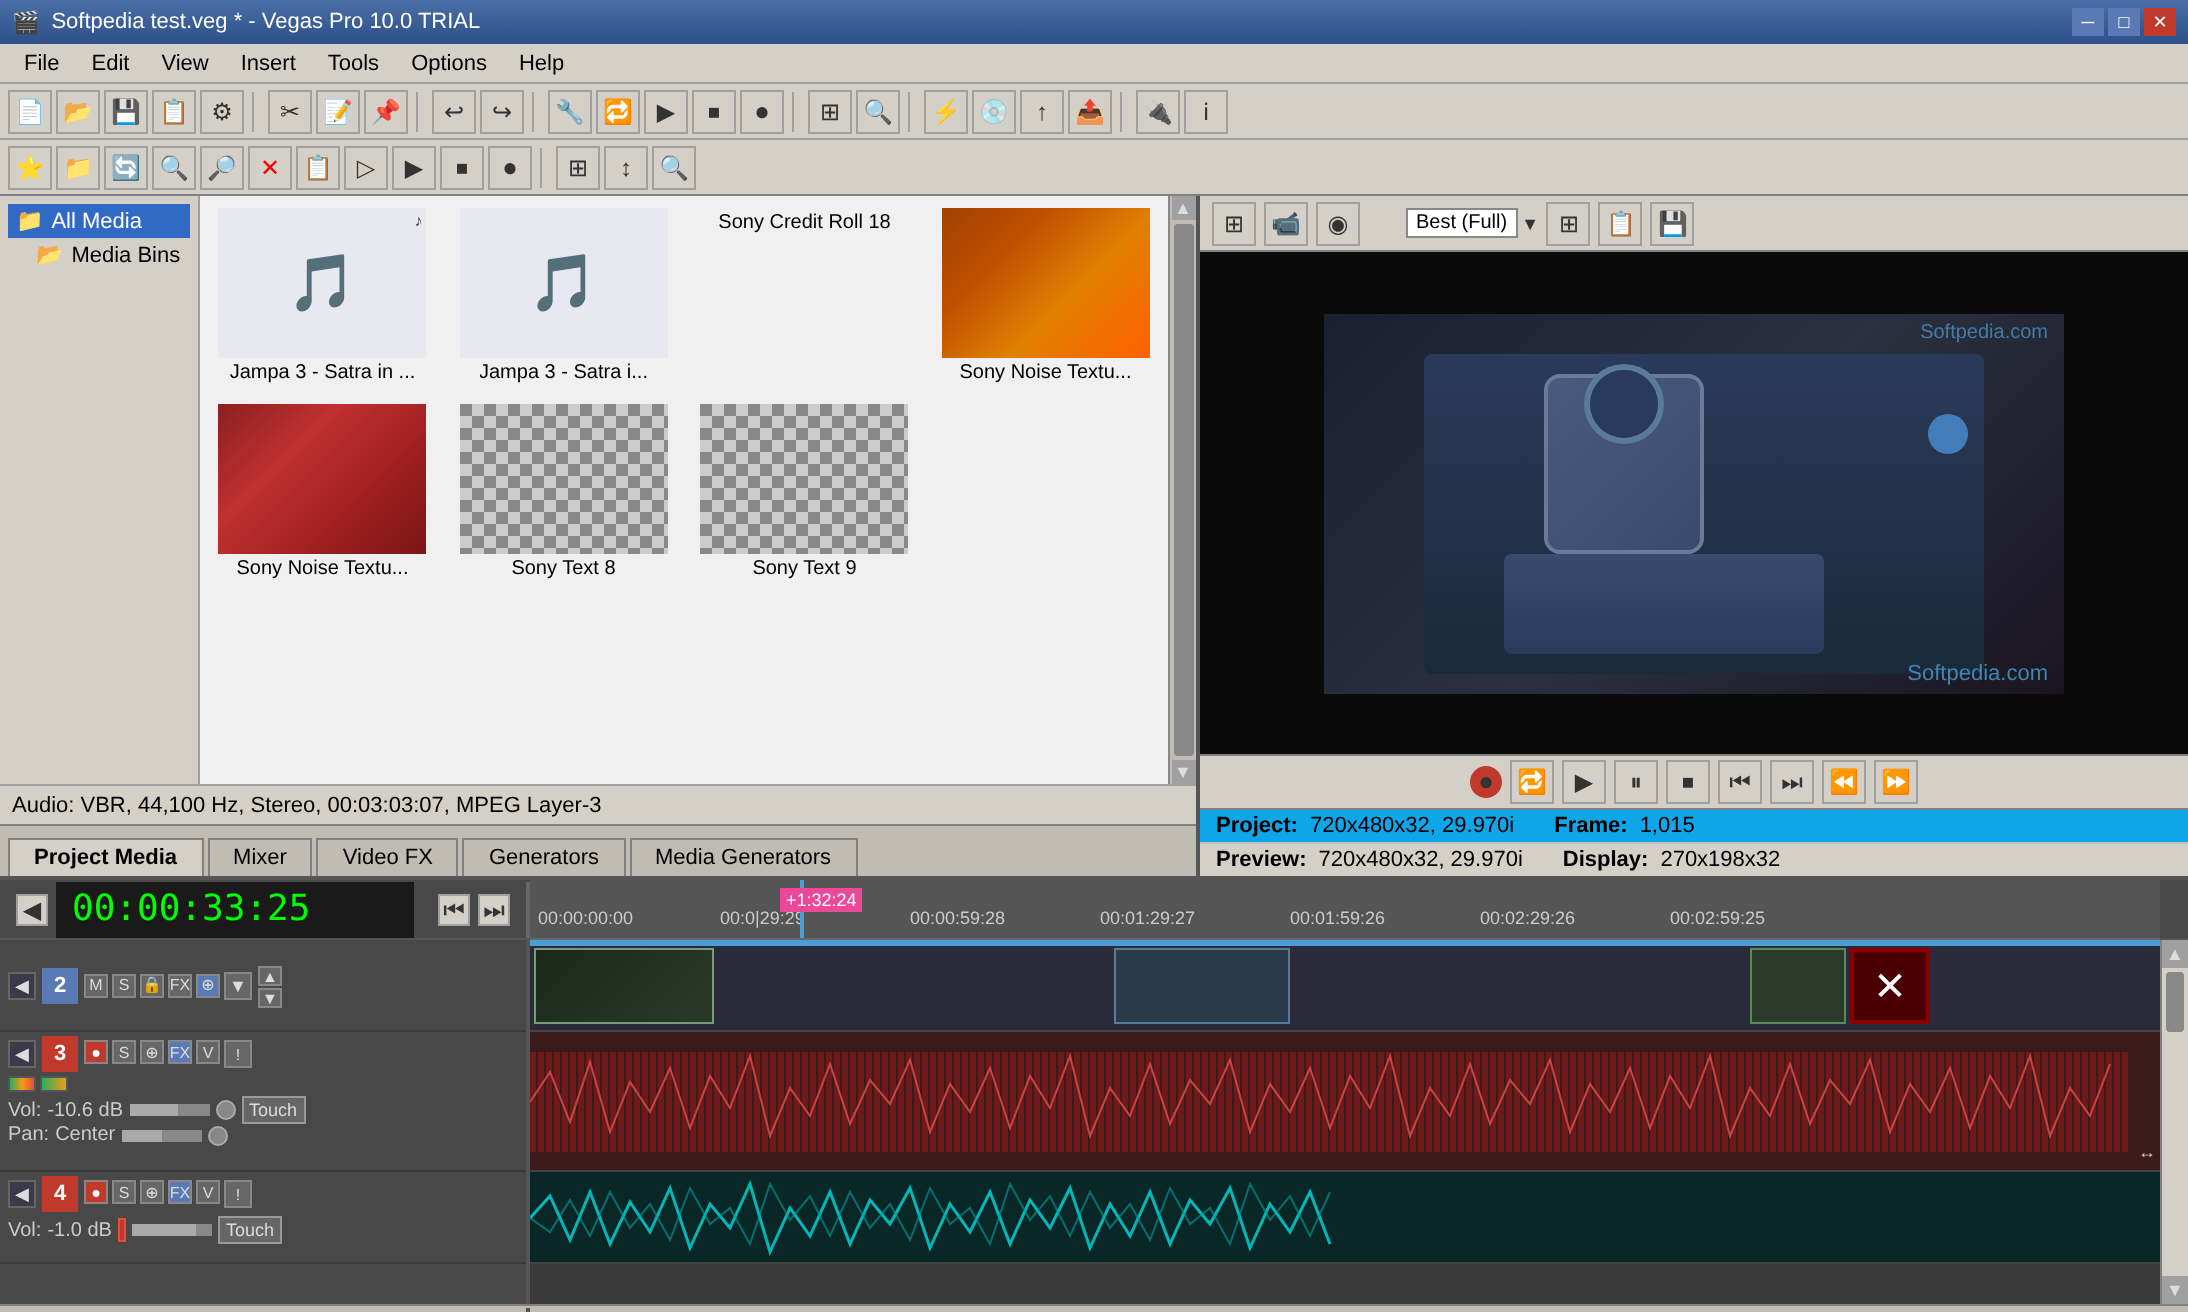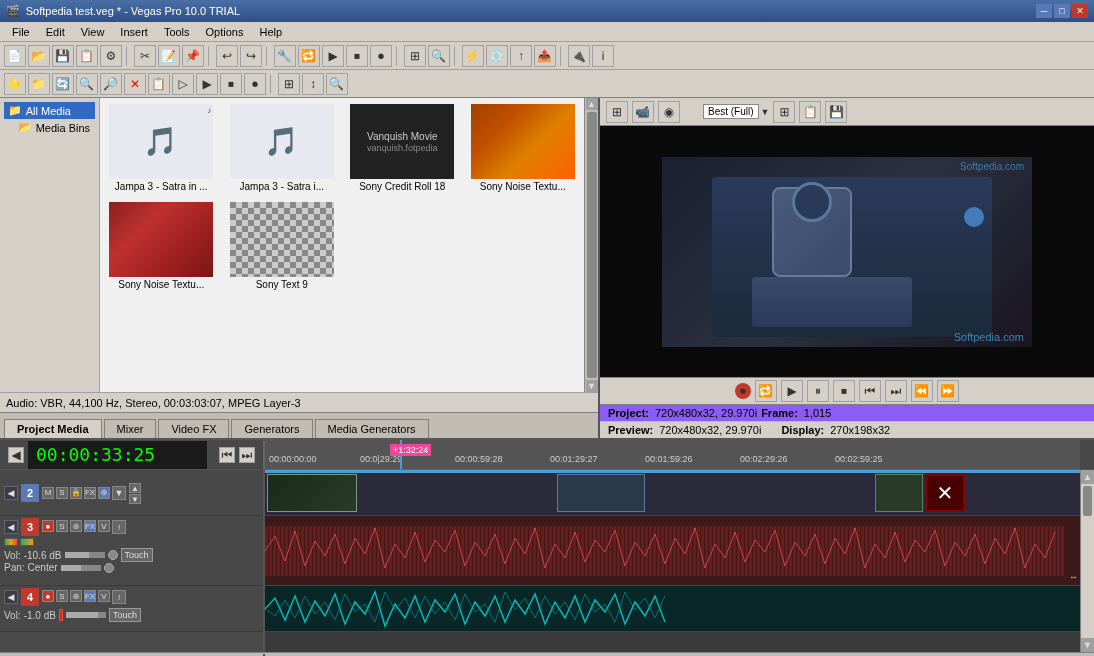--- a/index.html
+++ b/index.html
@@ -177,39 +177,40 @@
           </div>
 
           <div class="media-item">
             <div class="media-thumb media-thumb-audio" style="width:104px;height:75px;">
               <span class="audio-icon">🎵</span>
             </div>
             <div class="media-label">Jampa 3 - Satra i...</div>
           </div>
 
           <div class="media-item">
-            <div class="media-thumb media-thumb-vanquish" style="width:104px;height:75px;">
-              <span style="color:#ccc;font-size:10px;text-align:center;">Vanquish Movie<br><span style="color:#888;font-size:9px;">vanquish.fotpedia</span></span>
-            </div>
             <div class="media-label">Sony Credit Roll 18</div>
           </div>
 
           <div class="media-item">
             <div class="media-thumb" style="width:104px;height:75px;background: linear-gradient(135deg, #a04000 0%, #c05000 30%, #e08000 60%, #ff6000 100%);">
             </div>
             <div class="media-label">Sony Noise Textu...</div>
           </div>
 
           <div class="media-item">
             <div class="media-thumb media-thumb-noise" style="width:104px;height:75px; background: linear-gradient(135deg, #8a2020, #c03030, #a02020, #7a1515);">
             </div>
             <div class="media-label">Sony Noise Textu...</div>
           </div>
 
 
+          <div class="media-item">
+            <div class="media-thumb media-thumb-checkers" style="width:104px;height:75px;"></div>
+            <div class="media-label">Sony Text 8</div>
+          </div>
 
           <div class="media-item">
             <div class="media-thumb media-thumb-checkers" style="width:104px;height:75px;"></div>
             <div class="media-label">Sony Text 9</div>
           </div>
 
         </div>
 
         <div style="position:absolute; right:0; top:0; bottom:0; width:14px; background:#c0bcb4; border-left:1px solid #888; display:flex; flex-direction:column; align-items:center;">
           <div style="width:12px;height:12px;background:#a0a0a0;display:flex;align-items:center;justify-content:center;font-size:9px;cursor:pointer;">▲</div>
@@ -270,21 +271,21 @@
       <div class="tb-btn">🔁</div>
       <div class="tb-btn">▶</div>
       <div class="tb-btn">⏸</div>
       <div class="tb-btn">⏹</div>
       <div class="tb-btn">⏮</div>
       <div class="tb-btn">⏭</div>
       <div class="tb-btn">⏪</div>
       <div class="tb-btn">⏩</div>
     </div>
 
-    <div id="preview-info" style="background:#8b5cf6;padding:2px 8px;font-size:11px;color:#000;display:flex;gap:4px;">
+    <div id="preview-info" style="background:#0ea5e9;padding:2px 8px;font-size:11px;color:#000;display:flex;gap:20px;">
       <div class="info-item">
         <span style="font-weight:bold;">Project:</span>
         <span>720x480x32, 29.970i</span>
       </div>
       <div class="info-item">
         <span style="font-weight:bold;">Frame:</span>
         <span>1,015</span>
       </div>
       <div></div>
     </div>

